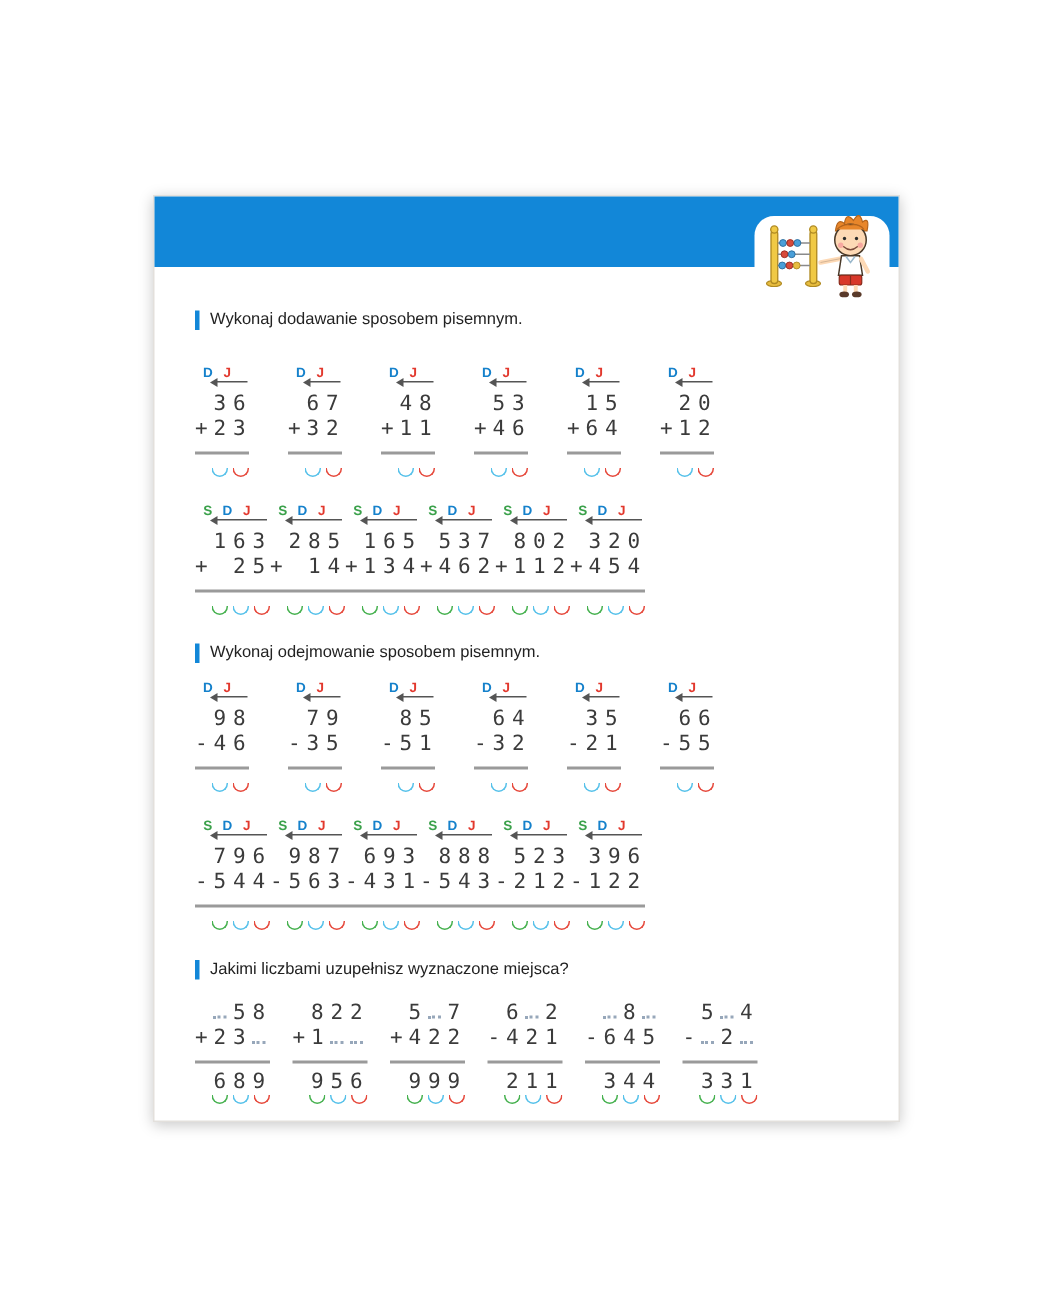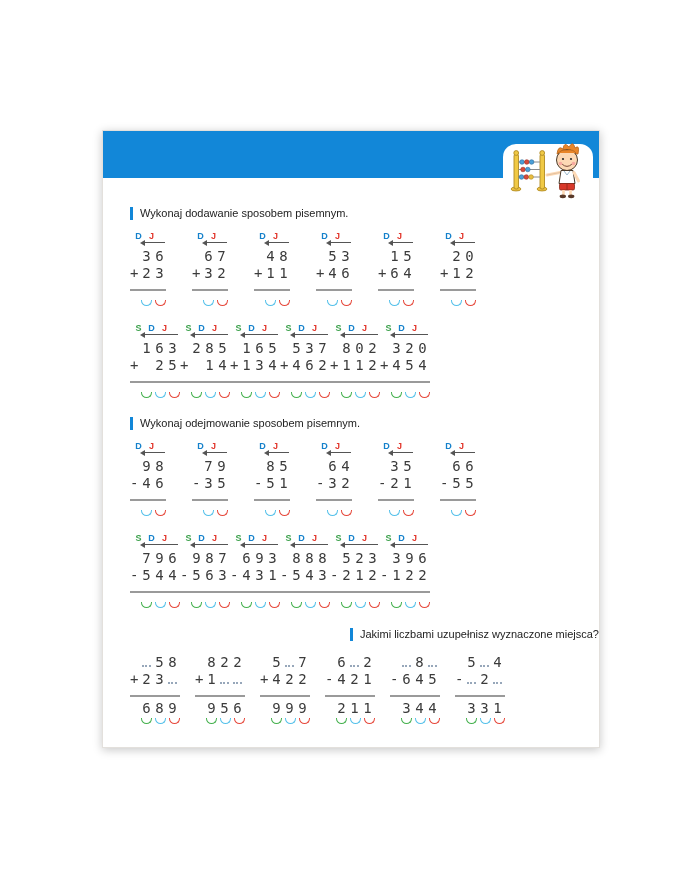--- a/index.html
+++ b/index.html
@@ -16,21 +16,21 @@
   .header{
     position:relative;height:47px;background:var(--header-blue);
     display:flex;align-items:center;padding-left:30px;box-sizing:border-box;
   }
   .title{font-weight:bold;font-size:13.5px;color:#fff;letter-spacing:.2px;}
   .illustration{position:absolute;top:7px;right:4px;width:94px;height:62px;}
   .content{padding:28px 0 0 27px;}
   .section-label{display:flex;align-items:center;gap:7px;height:14px;}
   .section-label .bar{width:3px;height:13px;background:var(--header-blue);}
   .section-label .label-text{font-size:11px;color:#222;}
-  .s1{margin-bottom:9px;align-items:center;} .s2{margin-bottom:9px;} .s3{margin-bottom:12px;justify-content:flex-end;}
+  .s1{margin-bottom:21px;align-items:center;} .s2{margin-bottom:9px;} .s3{margin-bottom:12px;}
   .gap-a{margin-bottom:14px;} .gap-b{margin-bottom:17px;} .gap-c{margin-bottom:18px;}
 
   .problem-row{display:flex;}
   .row-2{gap:26px;} .row-3{} .row-fill{gap:15px;align-items:flex-end;}
 
   .problem{font-family:"DejaVu Sans Mono", monospace;}
   .letters{margin-left:2px;height:10px;line-height:10px;white-space:nowrap;}
   .letter{display:inline-block;width:13px;text-align:center;
     font-family:"Liberation Sans", sans-serif;font-weight:bold;font-size:9px;}
   .L-S{color:var(--letter-s);} .L-D{color:var(--letter-d);} .L-J{color:var(--letter-j);}

